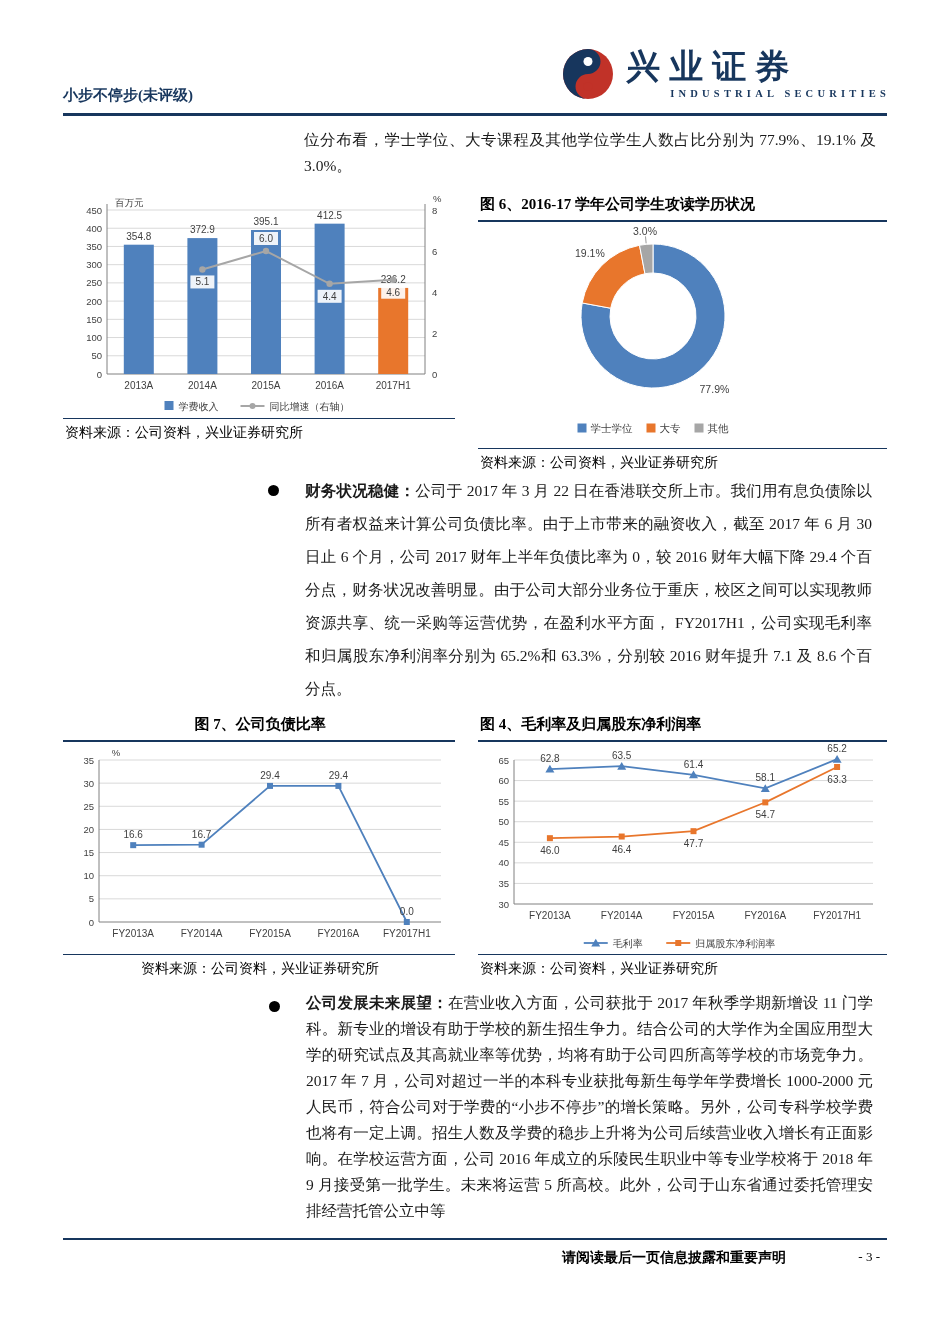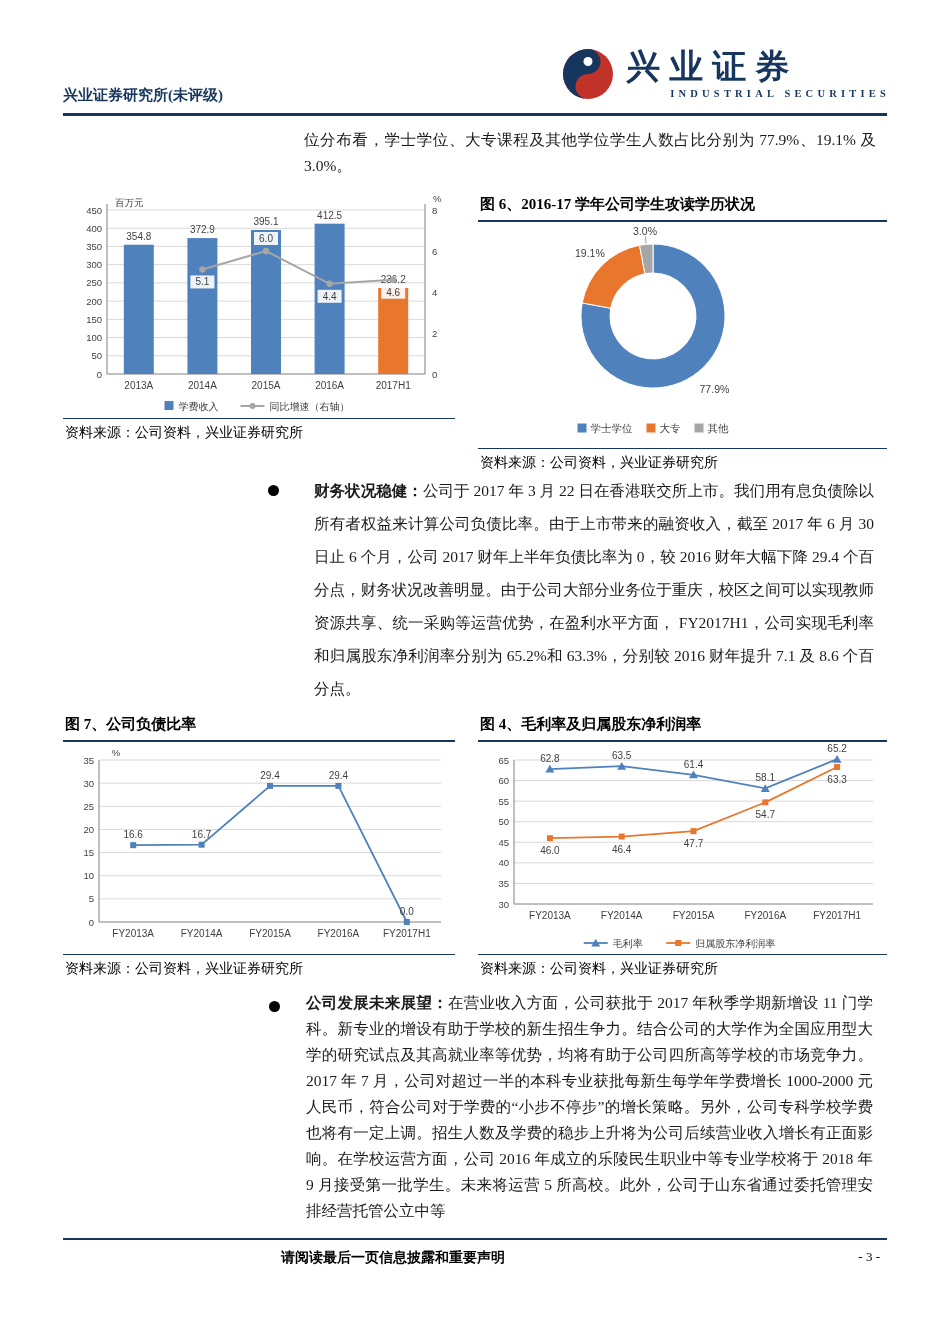--- a/index.html
+++ b/index.html
@@ -15,51 +15,51 @@
   .header-rule { position:absolute; left:63px; top:113px; width:824px; height:3px; background:#17365D; }
 
   
   .intro { position:absolute; left:304px; top:127px; width:572px; font-size:15.5px; line-height:26px; text-align:justify; }
 
   
   .fig { position:absolute; width:392px; }
   .fig.wide { width:409px; }
   #fig5-col { left:63px;  top:192px; }
   #fig6-col { left:478px; top:192px; }
-  #fig7-col { left:63px;  top:712px; }
+  #fig7-col { left:63px;  top:712px;text-align:center; }
   #fig8-col { left:478px; top:712px; }
   .fig-title { font-size:15px; font-weight:bold; color:#000; padding:3px 0 6px 2px; border-bottom:2px solid #17365D; white-space:nowrap; }
   .chart-box { width:100%; }
   .chart-box.h226 { height:226px; }
   .chart-box.h212 { height:212px; }
   .fig-source { border-top:1.5px solid #17365D; font-size:14px; padding:5px 0 0 2px; color:#000; white-space:nowrap; }
 
   
   .bullet { position:absolute; left:268px; width:606px; display:flex; }
   .bullet .dot { width:11px; height:11px; background:#000; border-radius:50%; margin-top:11px; flex:none; }
   .bullet p { margin-left:26px; width:567px; font-size:15.5px; text-align:justify; }
   .bullet p strong { font-weight:bold; }
-  .b1 { top:474px;gap:9px; }
+  .b1 { top:474px; }
   .b1 p { line-height:33px; }
   .b2 { top:990px;justify-content:center; }
   .b2 p { line-height:26px; }
 
   
   .footer-rule { position:absolute; left:63px; top:1238px; width:824px; height:2px; background:#17365D; }
-  .footer-text { position:absolute; left:0; top:1249px; width:786px; text-align:center; font-size:14px; font-weight:bold; color:#000; }
+  .footer-text { position:absolute; left:0; top:1249px; width:786px; text-align:right; font-size:14px; font-weight:bold; color:#000; }
   .page-num { position:absolute; right:70px; top:1249px; font-size:13px; color:#000; }
 
   svg text { font-family:"Liberation Sans", sans-serif; }
 </style>
 </head>
 <body>
 
 <div class="page">
 
-  <div class="report-type">兴业证券研究所(未评级)</div>
+  <div class="report-type">小步不停步(未评级)</div>
 
   <div class="brand">
     <svg width="52" height="52" viewBox="0 0 52 52">
       <circle cx="26" cy="26" r="25" fill="#C13228"></circle>
       <path d="M26,1 A25,25 0 0 0 26,51 A12.5,12.5 0 0 1 26,26 A12.5,12.5 0 0 0 26,1 Z" fill="#17365D"></path>
       <circle cx="26" cy="38.5" r="4.5" fill="#C13228"></circle>
       <circle cx="26" cy="13.5" r="4.5" fill="#ffffff"></circle>
     </svg>
     <div class="brand-text">
       <div class="brand-cn">兴业证券</div>

